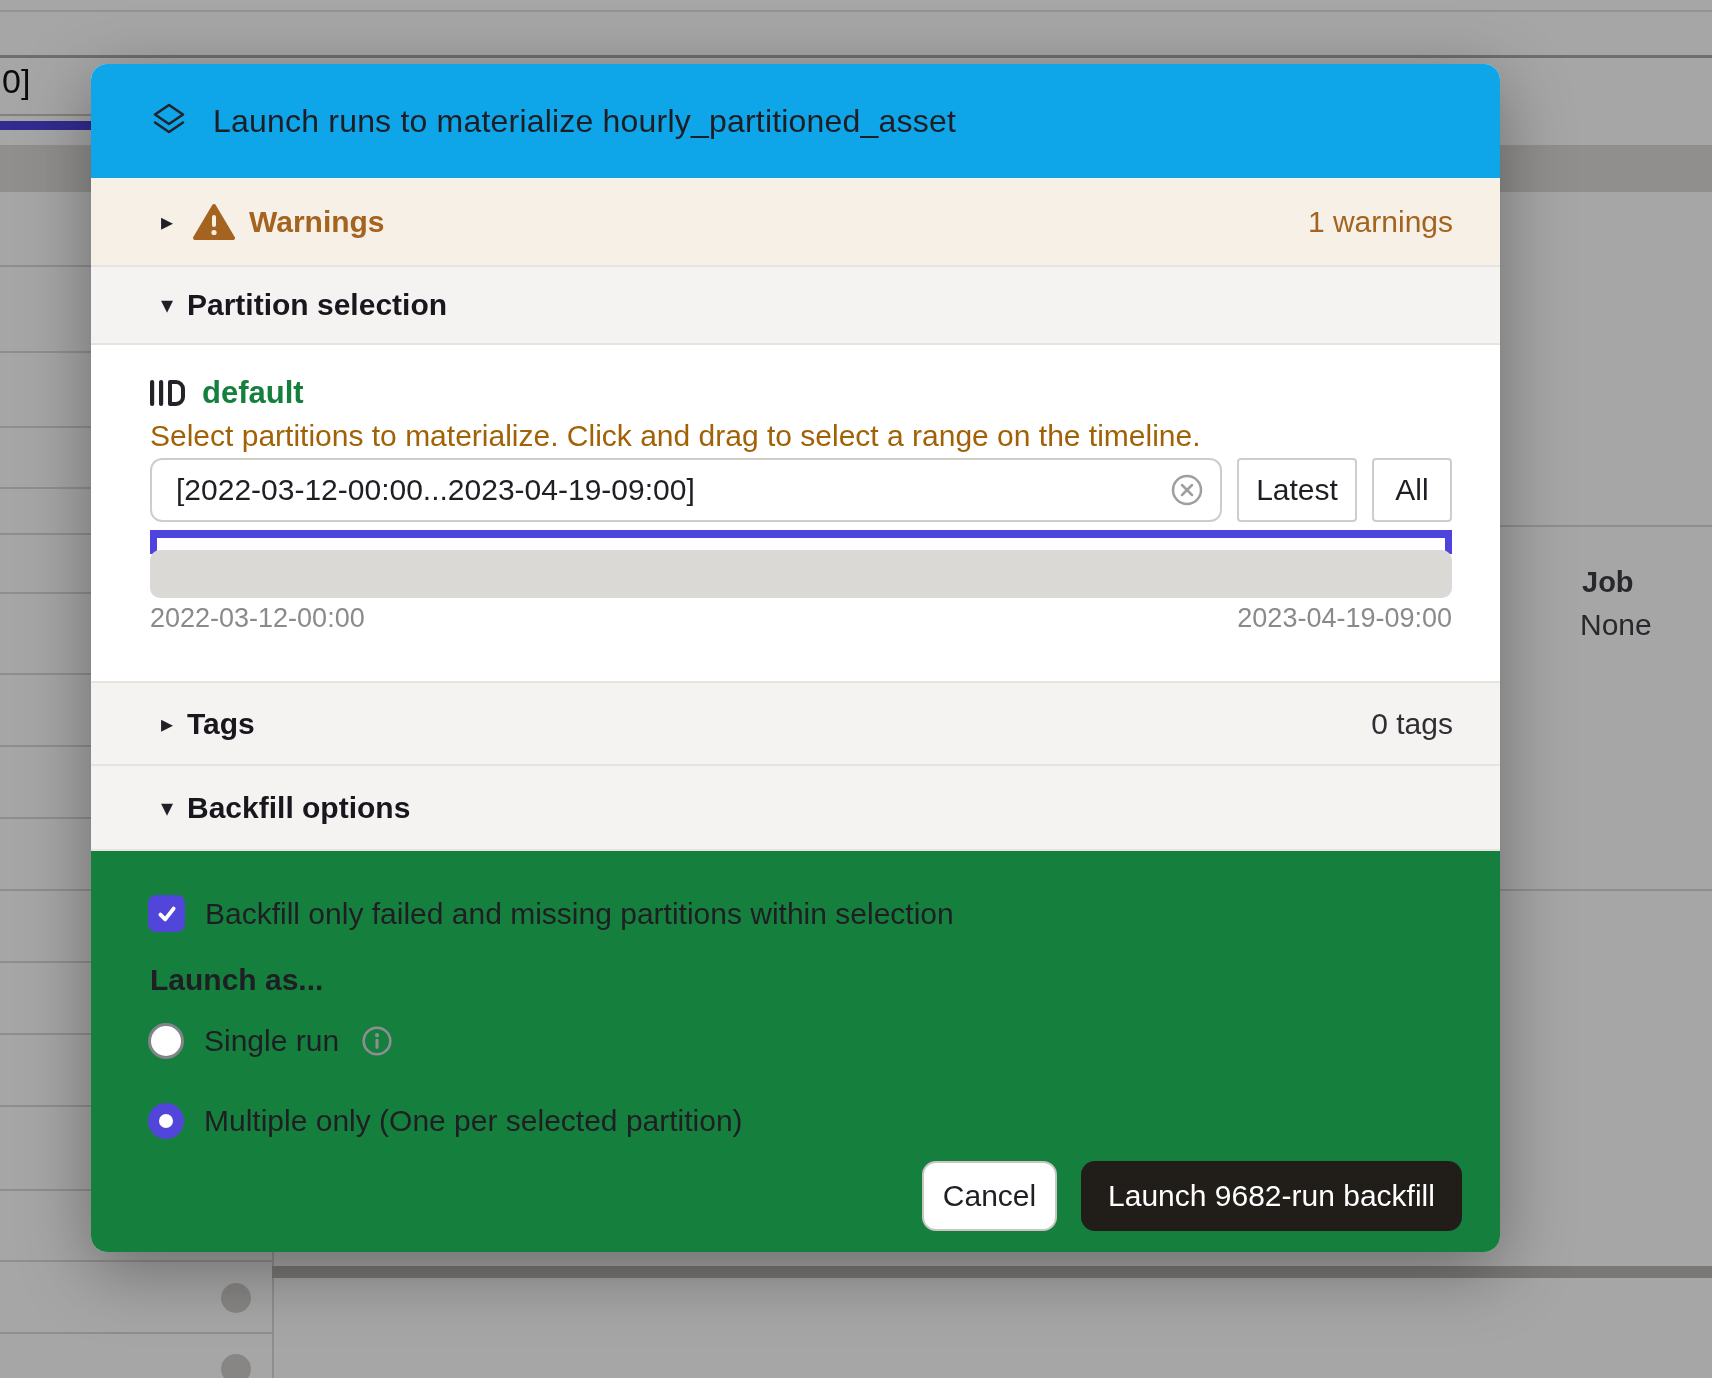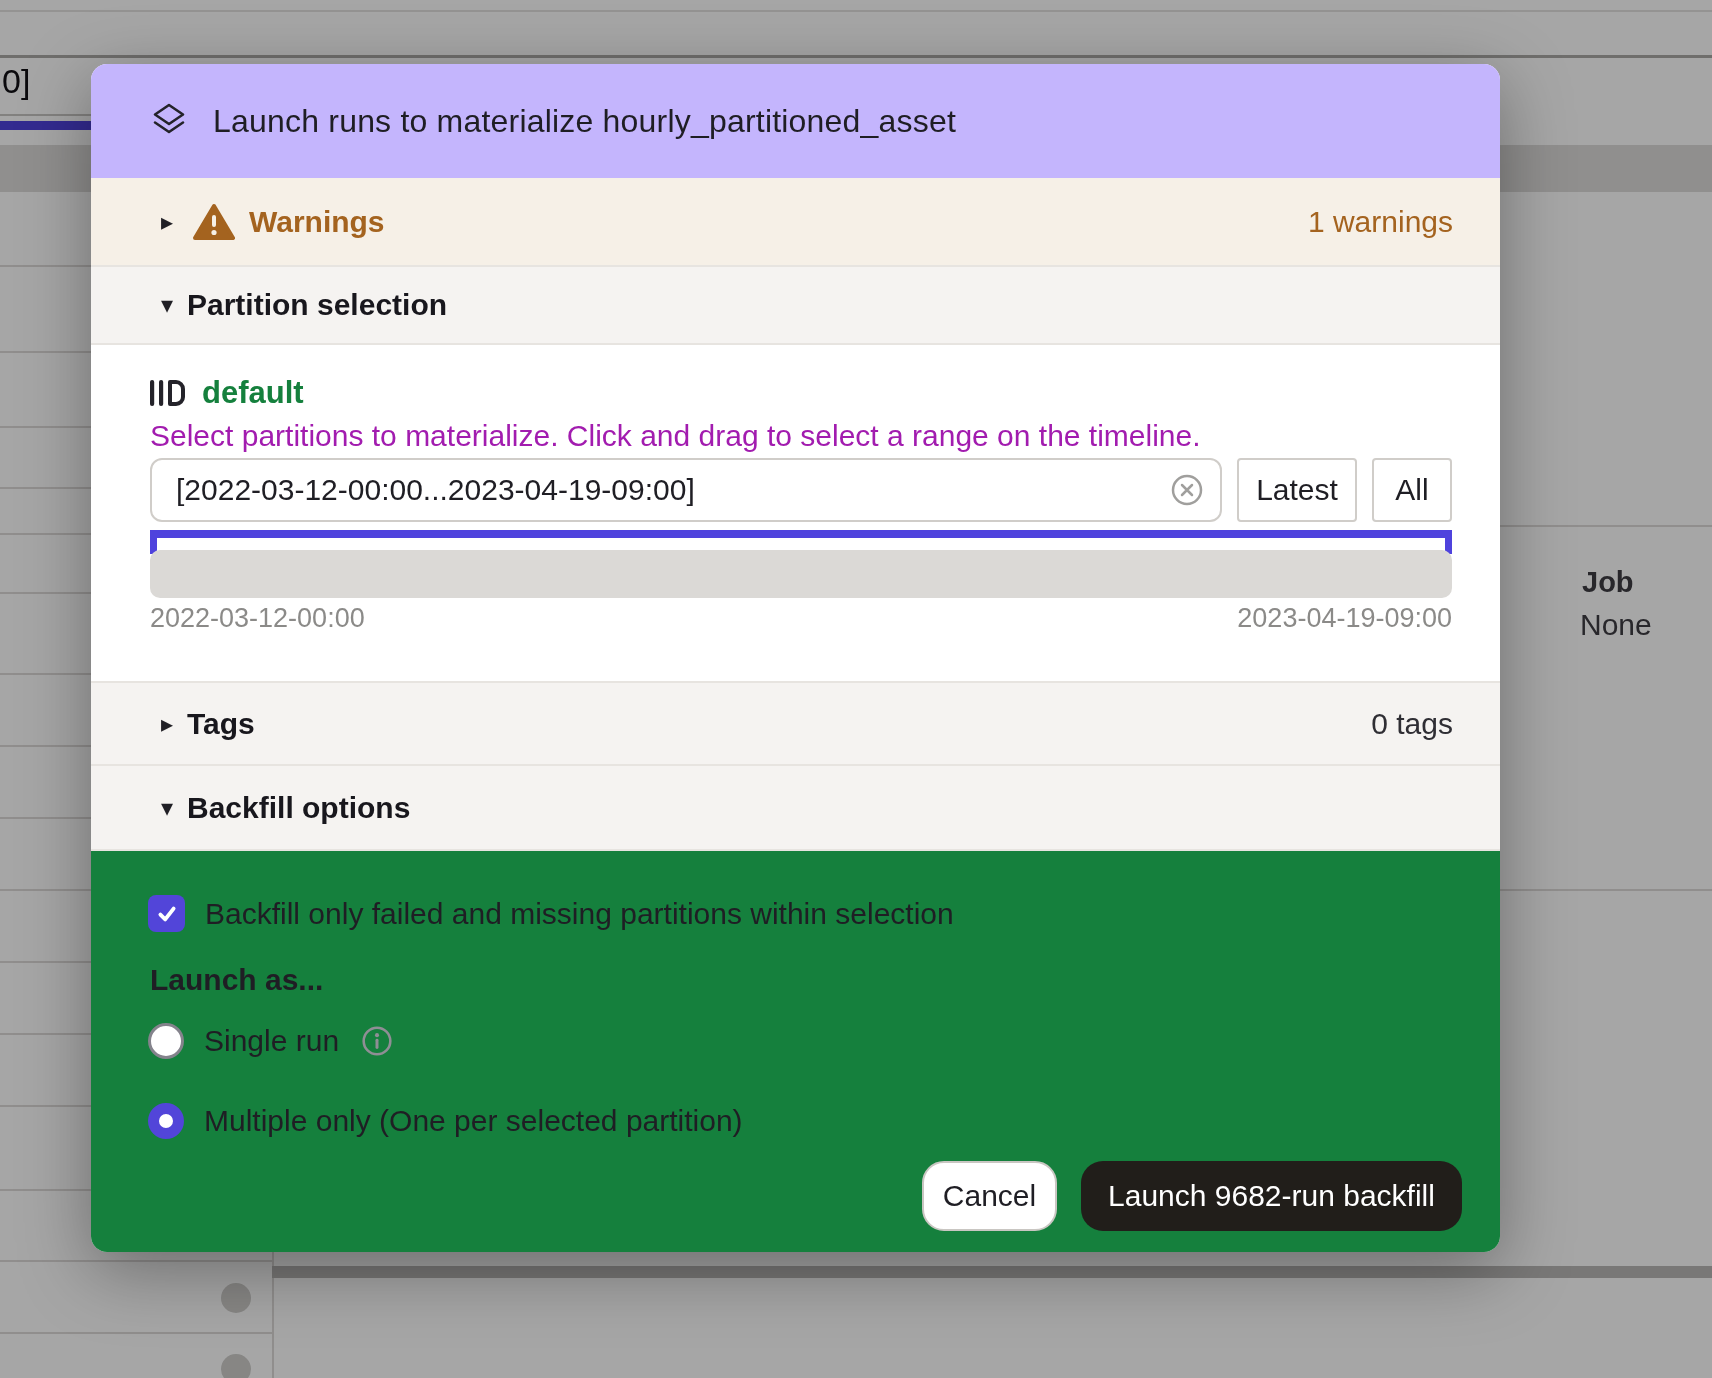--- a/index.html
+++ b/index.html
@@ -30,21 +30,21 @@
   .dim-overlay { position: absolute; inset: 0; background: rgba(0,0,0,0.35); }
 
   
   .modal {
     position: absolute; left: 91px; top: 64px; width: 1409px; height: 1188px;
     background: #ffffff; border-radius: 16px; overflow: hidden;
     box-shadow: 0 18px 70px rgba(0,0,0,0.35);
     display: flex; flex-direction: column;
   }
 
-  .m-title { height: 114px; display: flex; align-items: center; padding-left: 56px; gap: 22px; background: #c4b5fd; }
+  .m-title { height: 114px; display: flex; align-items: center; padding-left: 56px; gap: 22px; background: #0ea5e9; }
   .m-title .t-text { font-size: 32px; font-weight: 500; color: #1f1e24; letter-spacing: 0.2px; }
 
   .m-warnings {
     height: 87px; background: #f6f0e7; display: flex; align-items: center;
     padding: 0 47px 0 70px; cursor: pointer;
   }
   .caret { font-size: 24px; color: #201f25; width: 26px; flex: 0 0 auto; }
   .m-warnings .w-icon { margin: 0 14px 0 6px; display: flex; }
   .m-warnings .w-label { font-size: 30px; font-weight: 600; color: #a4631f; }
   .m-warnings .w-count { margin-left: auto; font-size: 30px; color: #a4631f; }
@@ -54,21 +54,21 @@
     display: flex; align-items: center; padding: 0 47px 0 70px; cursor: pointer;
   }
   .m-section-header .s-label { font-size: 30px; font-weight: 700; color: #18171d; }
   .m-section-header.tags-row { height: 85px; }
   .m-section-header .s-count { margin-left: auto; font-size: 30px; font-weight: 400; color: #2f2e34; }
   .m-section-header.backfill-row { height: 85px; border-top: none; }
 
   .m-content1 { height: 336px; position: relative; background: #fff; }
   .default-row { position: absolute; left: 57px; top: 30px; display: flex; align-items: center; gap: 16px; }
   .default-row .d-label { font-size: 31px; font-weight: 700; color: #15803d; }
-  .desc { position: absolute; left: 59px; top: 74px; font-size: 30px; color: #a21caf; text-align: center; }
+  .desc { position: absolute; left: 59px; top: 74px; font-size: 30px; color: #a16207; text-align: center; }
 
   .input-row { position: absolute; left: 59px; top: 113px; height: 64px; display: flex; gap: 15px; }
   .input-wrap { position: relative; width: 1072px; height: 64px; }
   .range-input {
     width: 100%; height: 100%; border: 2px solid #d0cdc9; border-radius: 12px;
     font-family: "Liberation Sans", "DejaVu Sans", sans-serif;
     font-size: 30px; color: #1f1e24; padding: 0 70px 0 24px; outline: none; background: #fff;
   }
   .clear-btn { position: absolute; right: 18px; top: 15px; width: 34px; height: 34px; cursor: pointer; display: flex; }
   .pill-btn {
@@ -99,21 +99,21 @@
   .radio-row.r1 { top: 172px; }
   .radio-row.r2 { top: 252px; }
   .radio { width: 36px; height: 36px; border-radius: 50%; flex: 0 0 auto; background: #fff; }
   .radio.off { border: 3px solid #84838c; }
   .radio.on { border: 11px solid #5245d9; }
   .radio-row .r-label { font-size: 30px; color: #1f1e24; }
   .info-icon { display: flex; margin-left: 2px; cursor: pointer; }
 
   .footer-buttons { position: absolute; right: 38px; top: 310px; display: flex; gap: 24px; }
   .btn {
-    height: 70px; border-radius: 22px; font-family: "Liberation Sans", "DejaVu Sans", sans-serif;
+    height: 70px; border-radius: 14px; font-family: "Liberation Sans", "DejaVu Sans", sans-serif;
     font-size: 30px; cursor: pointer; display: flex; align-items: center; justify-content: center;
   }
   .cancel-btn { width: 135px; background: #fff; border: 2px solid #c9c6c2; color: #1f1e24; }
   .launch-btn { width: 381px; background: #211e1a; border: none; color: #ffffff; }
 </style>
 </head>
 <body>
 
 <div class="page">
   <div class="bg-topline2"></div>

